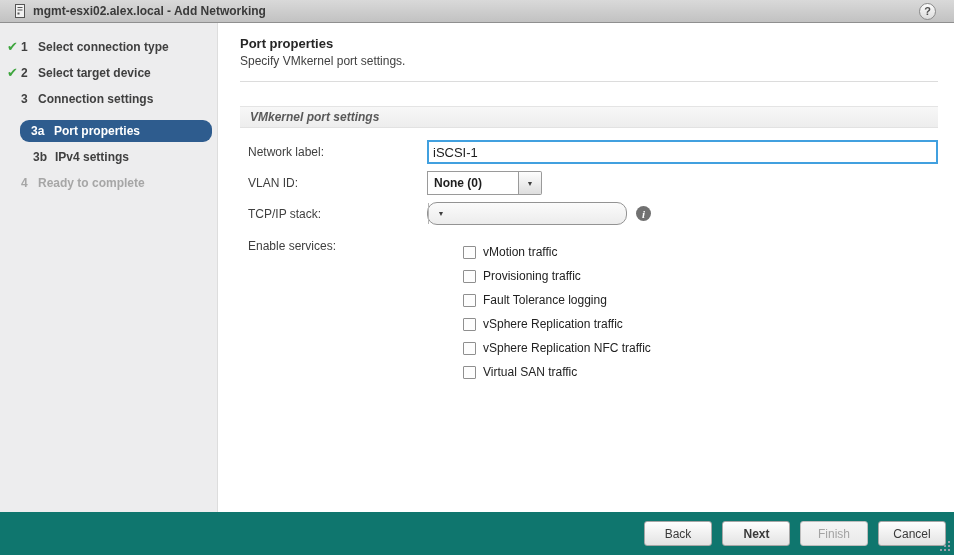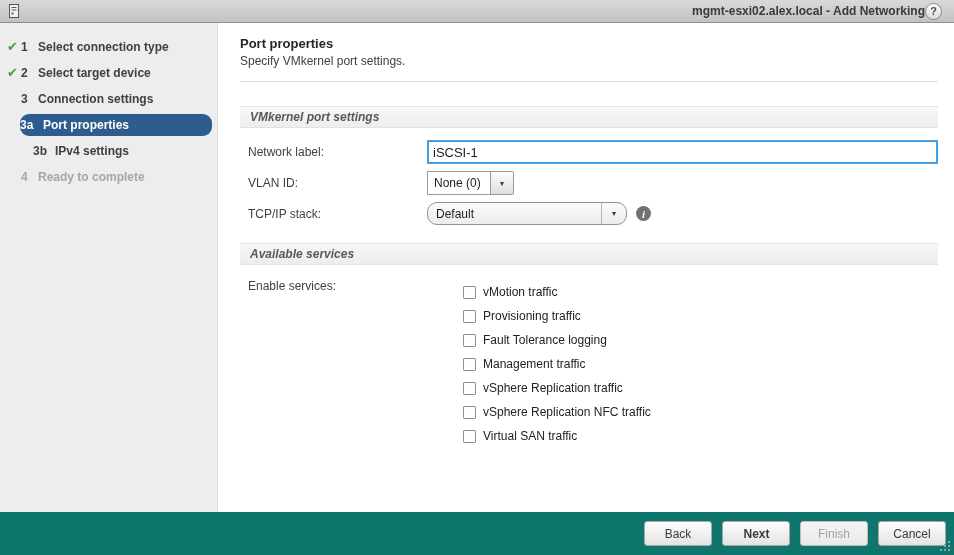--- a/index.html
+++ b/index.html
@@ -12,22 +12,21 @@
     overflow: hidden;
   }
   .dialog { display: flex; flex-direction: column; width: 954px; height: 555px; position: relative; }
 
   
   .titlebar {
     height: 23px; flex: 0 0 23px;
     background: linear-gradient(#d9d9d9, #c2c2c2);
     border-bottom: 1px solid #8f8f8f;
     display: flex; align-items: center;
-    padding: 0 8px;
-    text-align: right;
+    padding: 0 14px;
   }
   .titlebar .host-ic { display: inline-flex; margin-right: 7px; }
   .titlebar .ttl { font-weight: bold; color: #3a3a3a; flex: 1; }
   .help-btn {
     width: 17px; height: 17px; border-radius: 50%;
     border: 1px solid #8a8a8a;
     background: linear-gradient(#fbfbfb, #dcdcdc);
     color: #4c4c4c; font-weight: bold; font-size: 11px;
     display: flex; align-items: center; justify-content: center;
     cursor: default; margin-right: 4px;
@@ -44,23 +43,23 @@
     padding-top: 11px;
   }
   .step { height: 26px; display: flex; align-items: center; font-weight: bold; color: #404040; }
   .step .gutter { width: 21px; padding-left: 7px; flex: 0 0 21px; }
   .step.sub .gutter { flex-basis: 33px; width: 33px; }
   .step .num { width: 17px; flex: 0 0 17px; }
   .step.sub .num { width: 22px; flex: 0 0 22px; }
   .step .chk { color: #3da53d; font-size: 13px; line-height: 1; }
   .step.disabled { color: #a6a6a6; }
   .step.current {
-    margin: 2px 5px 2px 20px; height: 22px;
+    margin: 8px 5px 2px 20px; height: 22px;
     background: #2e5c8e; border-radius: 9px;
-    color: #fff; 
+    color: #fff; padding-left: 11px;
   }
   .step.current .num { width: 23px; flex: 0 0 23px; }
 
   
   .content { flex: 1; background: #fff; padding: 13px 16px 0 22px; min-width: 0; }
   .page-title { font-size: 13px; font-weight: bold; color: #262626; }
   .page-sub { margin-top: 3px; color: #414141; }
   .rule { border: none; border-top: 1px solid #dcdcdc; margin-top: 13px; }
 
   .section-band {
@@ -78,22 +77,22 @@
 
   .txt-input {
     flex: 1; height: 24px;
     border: 2px solid #41a0df; background: #fff;
     font-family: "Liberation Sans", sans-serif; font-size: 13px; color: #1c1c1c;
     padding: 0 4px; outline: none;
   }
 
   .combo-plain { display: inline-flex; height: 24px; }
   .combo-plain .cfield {
-    width: 64px; border: 1px solid #9a9a9a; background: #fff;
-    display: flex; align-items: center; padding-left: 6px; color: #1e1e1e;
+    width: 92px; border: 1px solid #9a9a9a; background: #fff;
+    display: flex; align-items: center; padding-left: 6px; color: #1e1e1e; font-weight: bold;
   }
   .combo-plain .cbtn {
     width: 23px; border: 1px solid #9a9a9a; border-left: none;
     background: linear-gradient(#fdfdfd, #dedede);
     display: flex; align-items: center; justify-content: center;
     border-radius: 0 2px 2px 0; cursor: default;
   }
   .arrow { font-size: 7px; color: #3e3e3e; line-height: 1; }
 
   .combo-round {
@@ -227,49 +226,43 @@
           <span class="cfield">None (0)</span>
           <span class="cbtn">
             <span class="arrow">▼</span>
           </span>
         </span>
       </div>
 
       <div class="frow">
         <span class="flabel">TCP/IP stack:</span>
         <span class="combo-round">
-          <span class="ctext">Default</span>
           <span class="cdiv"></span>
           <span class="carr">
             <span class="arrow">▼</span>
           </span>
         </span>
         <span class="info-ic">i</span>
       </div>
 
-      <div class="section-band second">Available services</div>
 
       <div class="frow services-row">
         <span class="flabel">Enable services:</span>
         <div class="svc-col">
           <label class="svc-row">
             <span class="cbx"></span>
             <span class="svc-label">vMotion traffic</span>
           </label>
           <label class="svc-row">
             <span class="cbx"></span>
             <span class="svc-label">Provisioning traffic</span>
           </label>
           <label class="svc-row">
             <span class="cbx"></span>
             <span class="svc-label">Fault Tolerance logging</span>
-          </label>
-          <label class="svc-row">
-            <span class="cbx"></span>
-            <span class="svc-label">Management traffic</span>
           </label>
           <label class="svc-row">
             <span class="cbx"></span>
             <span class="svc-label">vSphere Replication traffic</span>
           </label>
           <label class="svc-row">
             <span class="cbx"></span>
             <span class="svc-label">vSphere Replication NFC traffic</span>
           </label>
           <label class="svc-row">

